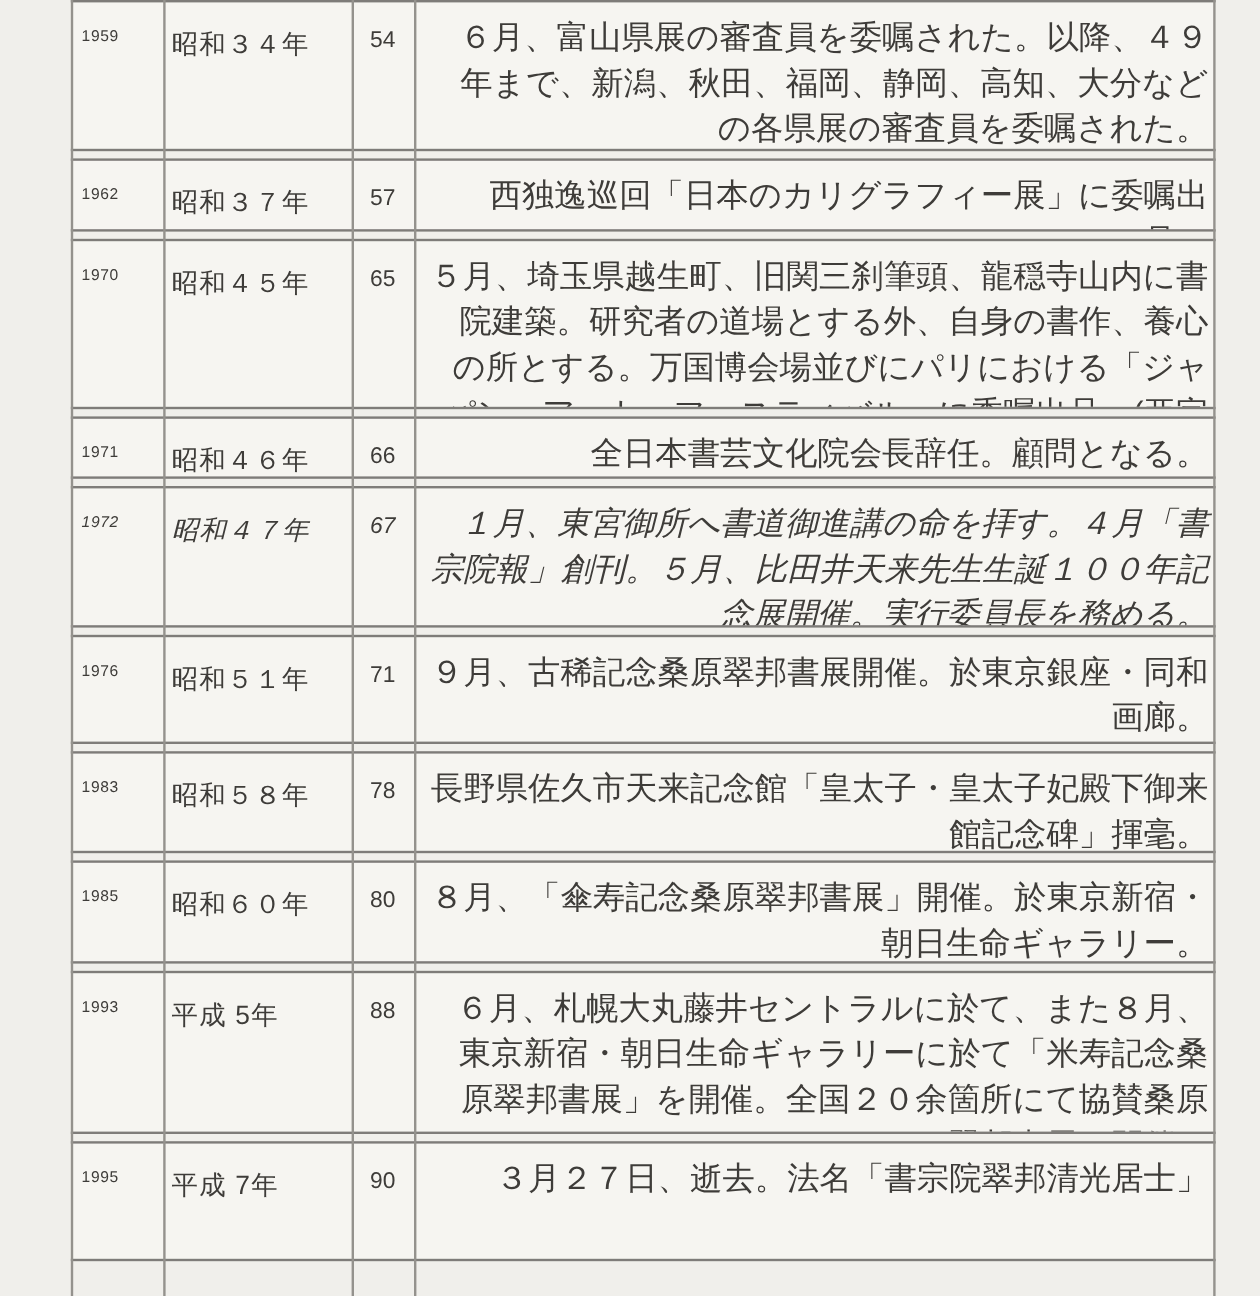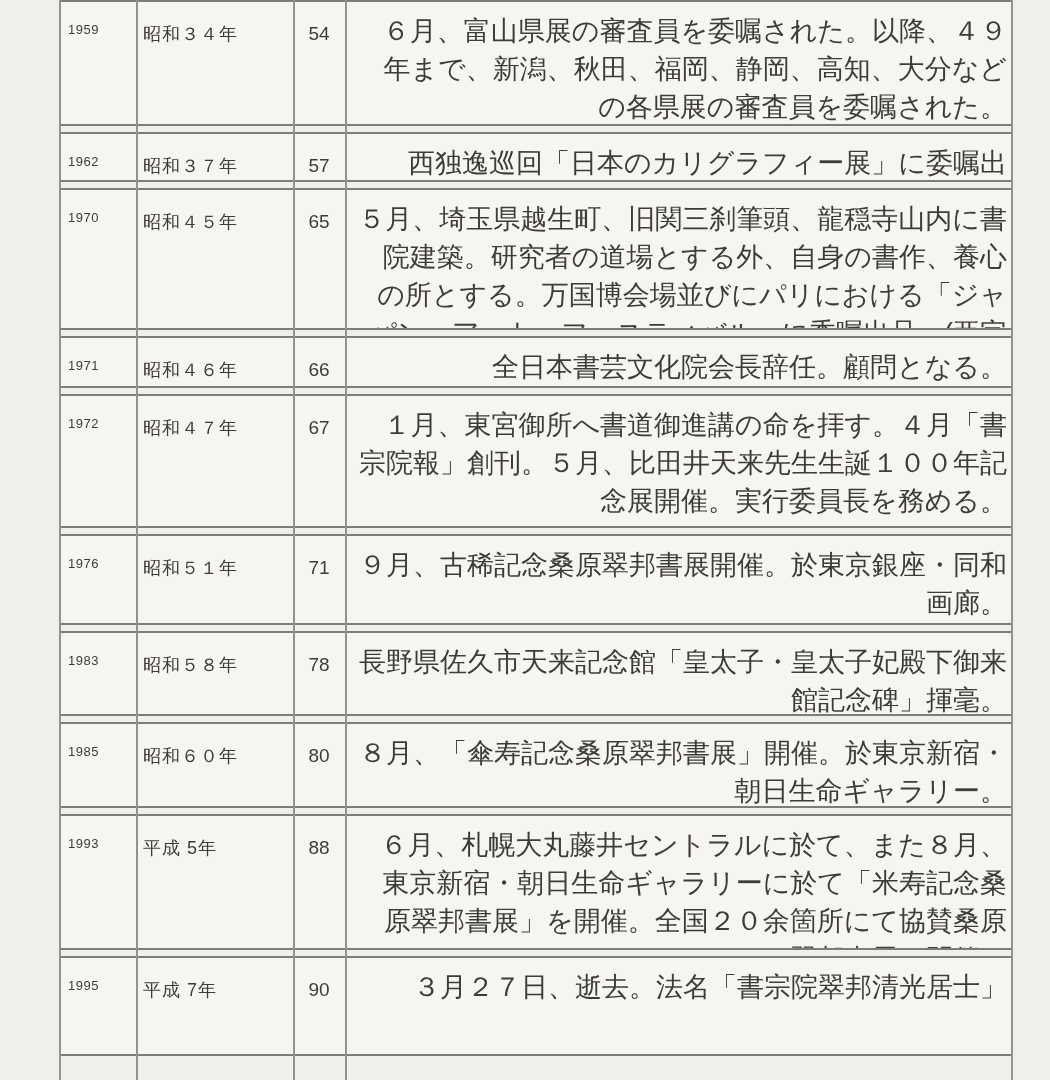--- a/index.html
+++ b/index.html
@@ -23,24 +23,24 @@
   .rows { display: flex; flex-direction: column; gap: 6px; }
   .row {
     box-sizing: border-box;
     border-top: 2px solid var(--border, #7e7c79);
     border-bottom: 2px solid var(--border, #7e7c79);
     background: var(--cell-bg, #f6f5f1);
     display: grid;
     grid-template-columns: 77px 157px 52px 1fr;
   }
   .rows .row:nth-child(1)  { height: 126px; }
-  .rows .row:nth-child(2)  { height: 50px;  }
+  .rows .row:nth-child(2)  { height: 61px;  }
   .rows .row:nth-child(3)  { height: 142px; }
   .rows .row:nth-child(4)  { height: 52px;  }
-  .rows .row:nth-child(5)  { height: 134px; }
+  .rows .row:nth-child(5)  { height: 118px; font-style: italic; }
   .rows .row:nth-child(6)  { height: 91px;  }
   .rows .row:nth-child(7)  { height: 85px;  }
   .rows .row:nth-child(8)  { height: 86px;  }
   .rows .row:nth-child(9)  { height: 136px; }
   .rows .row:nth-child(10) { height: 100px; }
   .vline {
     position: absolute; top: 0;
     width: 2px; height: 1159px;
     background: var(--vline, #94928d);
   }
@@ -49,21 +49,21 @@
   .v2 { left: 234px; }
   .v3 { left: 286px; }
   .v4 { left: 952px; }
   .cell { color: var(--text, #3e3c39); overflow: hidden; }
   .cell.year {
     font-size: 13px;
     padding: 20px 0 0 9px;
     letter-spacing: 0.5px;
   }
   .cell.era {
-    font-size: 18px;
+    font-size: 22px;
     padding: 20px 0 0 7px;
     letter-spacing: 1px;
     white-space: nowrap;
   }
   .cell.age {
     font-size: 19px;
     padding: 21px 0 0 0;
     text-align: center;
     border-radius: 13px;
   }

